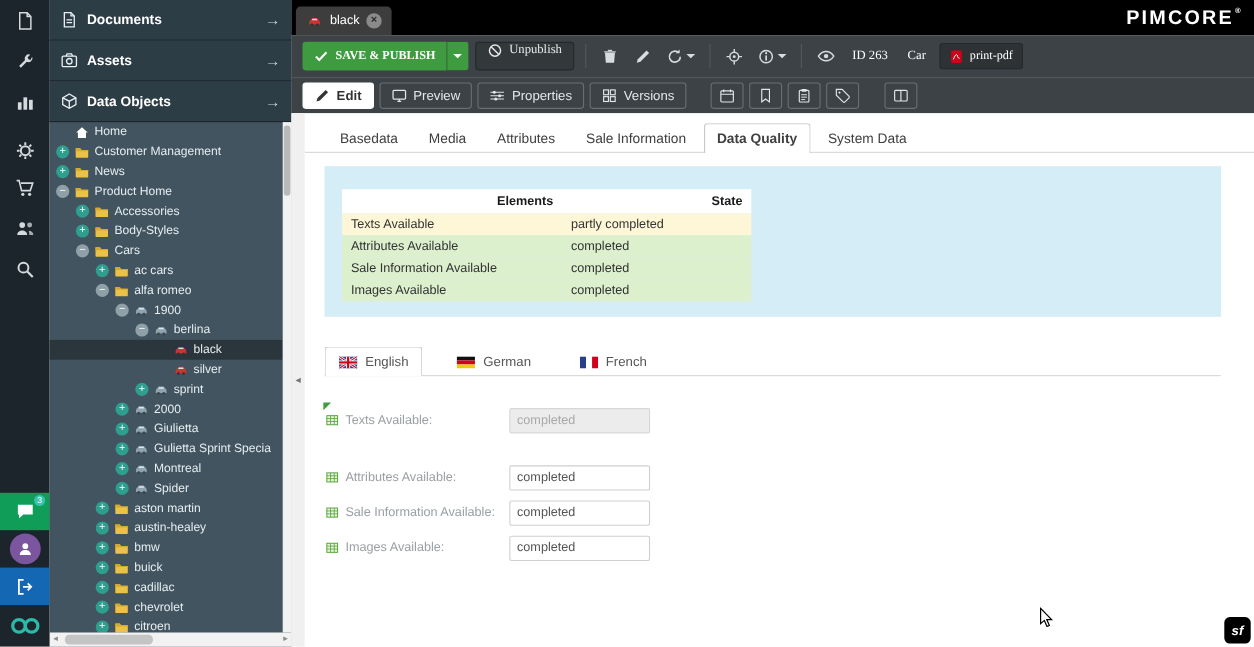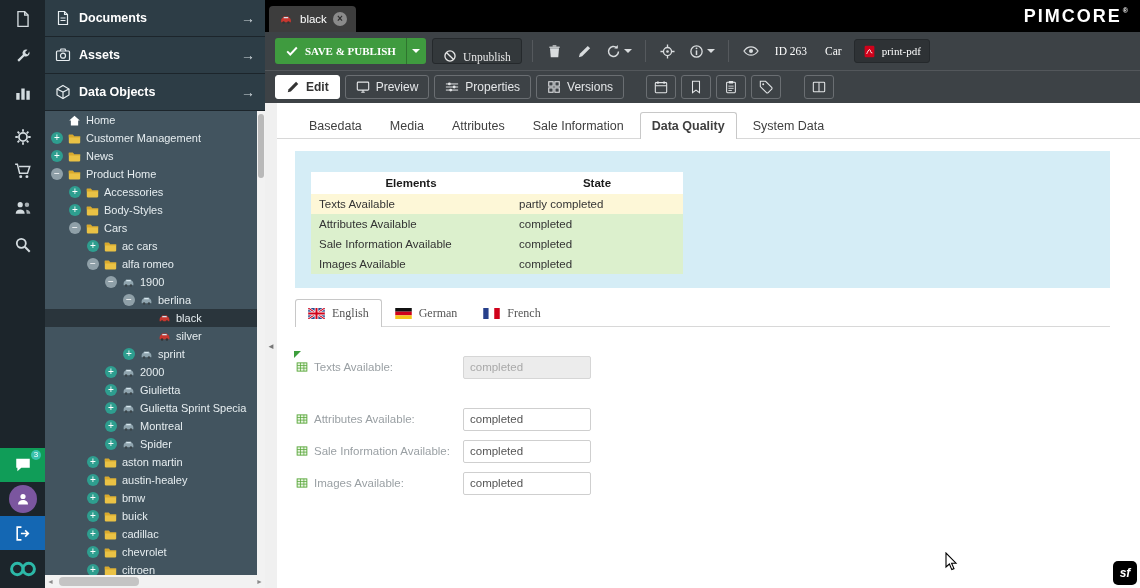--- a/index.html
+++ b/index.html
@@ -45,21 +45,21 @@
   .doc-tab{height:26px;background:#3d3d3d;border-radius:4px 4px 0 0;display:flex;align-items:center;gap:6px;padding:0 9px;color:#fff;font-size:11.5px;cursor:pointer;}
   .doc-tab .icon{width:16px;height:13px;}
   .tab-close{width:14px;height:14px;border-radius:50%;background:#8a8a8a;color:#2c2c2c;font-size:10px;line-height:13px;text-align:center;font-weight:bold;cursor:pointer;}
   .brand{margin-left:auto;align-self:center;color:#fff;font-size:18px;font-weight:bold;letter-spacing:2px;display:flex;align-items:flex-start;gap:1px;}
   .brand sup{font-size:7px;margin-top:1px;letter-spacing:0;}
 
   .toolbar{height:38px;background:#3d4246;display:flex;align-items:center;gap:6px;padding:0 10px;font-family:Liberation Serif, serif;}
   .savegroup{display:flex;}
   .btn-save{height:26px;background:#3f9b3f;border:none;border-radius:3px 0 0 3px;color:#fff;font-weight:bold;font-size:11px;display:flex;align-items:center;gap:6px;padding:0 10px;cursor:pointer;font-family:inherit;}
   .btn-save-caret{height:26px;width:20px;background:#3f9b3f;border:none;border-left:1px solid rgba(0,0,0,.25);border-radius:0 3px 3px 0;color:#fff;cursor:pointer;display:flex;align-items:center;justify-content:center;}
-  .btn-dark{height:26px;background:#33383b;border:1px solid #25292c;border-radius:3px;color:#e8e8e8;font-size:11.5px;display:flex;align-items:flex-end;gap:6px;padding:0 10px;cursor:pointer;font-family:inherit;}
+  .btn-dark{height:26px;background:#33383b;border:1px solid #25292c;border-radius:3px;color:#e8e8e8;font-size:11.5px;display:flex;align-items:flex-start;gap:6px;padding:0 10px;cursor:pointer;font-family:inherit;}
   .tsep{width:1px;height:22px;background:#55595d;margin:0 4px;}
   .tbtn{height:26px;min-width:24px;background:transparent;border:none;color:#d9dcde;display:flex;align-items:center;justify-content:center;gap:3px;cursor:pointer;padding:0 3px;}
   .caret-down{width:0;height:0;border-left:4px solid transparent;border-right:4px solid transparent;border-top:4px solid currentColor;display:inline-block;}
   .tb-text{color:#fff;font-size:11.5px;margin:12px 6px;white-space:nowrap;}
   .pdf-chip{height:24px;background:#2e3235;border:1px solid #25292c;border-radius:3px;display:flex;align-items:center;gap:6px;padding:0 8px;color:#fff;font-size:11px;cursor:pointer;font-family:inherit;}
 
   .toolbar2{height:33px;background:#3d4246;border-top:1px solid #53575b;display:flex;align-items:center;padding:0 10px;}
   .vtabs{display:flex;gap:5px;}
   .vtab{height:24px;border:1px solid #6a6e72;border-radius:3px;display:inline-flex;align-items:center;gap:6px;padding:0 10px;color:#e4e6e8;font-size:12px;cursor:pointer;background:transparent;font-family:inherit;}
   .vtab .icon{width:14px;height:14px;}
@@ -73,27 +73,27 @@
   .content-wrap{flex:1;display:flex;background:#fff;position:relative;}
   .splitter{width:12px;background:#f0f0f0;position:relative;cursor:col-resize;}
   .collapse-arrow{position:absolute;top:50%;left:2px;transform:translateY(-50%);color:#777;font-size:8px;}
   .content{flex:1;position:relative;overflow:hidden;}
   .content-tabs{display:flex;gap:4px;padding:9px 0 0 20px;border-bottom:1px solid #d8d8d8;text-align:right;}
   .ctab{padding:6px 11px;font-size:12.5px;color:#404040;cursor:pointer;border:1px solid transparent;border-bottom:none;border-radius:3px 3px 0 0;margin-bottom:-1px;}
   .ctab.active{background:#fff;border-color:#c8c8c8;font-weight:bold;}
   .summary-panel{margin:12px 30px 0 18px;background:#d5edf6;padding:12px 16px 14px;}
   .summary-title{color:#1a4e7e;font-weight:bold;font-size:14px;}
   .summary-table{border-collapse:collapse;margin-top:9px;font-size:11.5px;}
-  .summary-table th{background:#fff;text-align:center;font-weight:bold;color:#1a1a1a;padding:5px 8px;}
+  .summary-table th{background:#fff;text-align:right;font-weight:bold;color:#1a1a1a;padding:5px 8px;}
   .summary-table td{padding:4px 8px;color:#333;}
   .summary-table th:first-child,.summary-table td:first-child{width:200px;}
   .summary-table th:last-child,.summary-table td:last-child{width:172px;}
   tr.partial td{background:#fdf7d7;}
   tr.complete td{background:#dcf0cd;}
-  .lang-row{display:flex;gap:0;margin:11px 30px 0 18px;border-bottom:1px solid #d8d8d8;font-family:Liberation Serif, serif;}
+  .lang-row{display:flex;gap:18px;margin:27px 30px 0 18px;border-bottom:1px solid #d8d8d8;}
   .lang-tab{display:inline-flex;align-items:center;gap:7px;padding:6px 12px;font-size:12px;color:#555;cursor:pointer;border:1px solid transparent;border-bottom:none;border-radius:3px 3px 0 0;margin-bottom:-1px;}
   .lang-tab.active{background:#fff;border-color:#c8c8c8;}
   .flag{width:17px;height:11px;}
   .fields{margin:14px 30px 0 18px;}
   .field-row{display:flex;align-items:center;margin-bottom:8px;position:relative;height:24px;}
   .field-row.dirty{margin-bottom:28px;margin-top:28px;}
   .field-row.dirty::before{content:"";position:absolute;left:-1px;top:-4px;border-top:7px solid #3c9e3c;border-right:7px solid transparent;}
   .field-label{display:flex;align-items:center;gap:5px;width:168px;}
   .fgrid{width:14px;height:12px;}
   .flabel-text{color:#9aa0a4;font-size:11.5px;}

